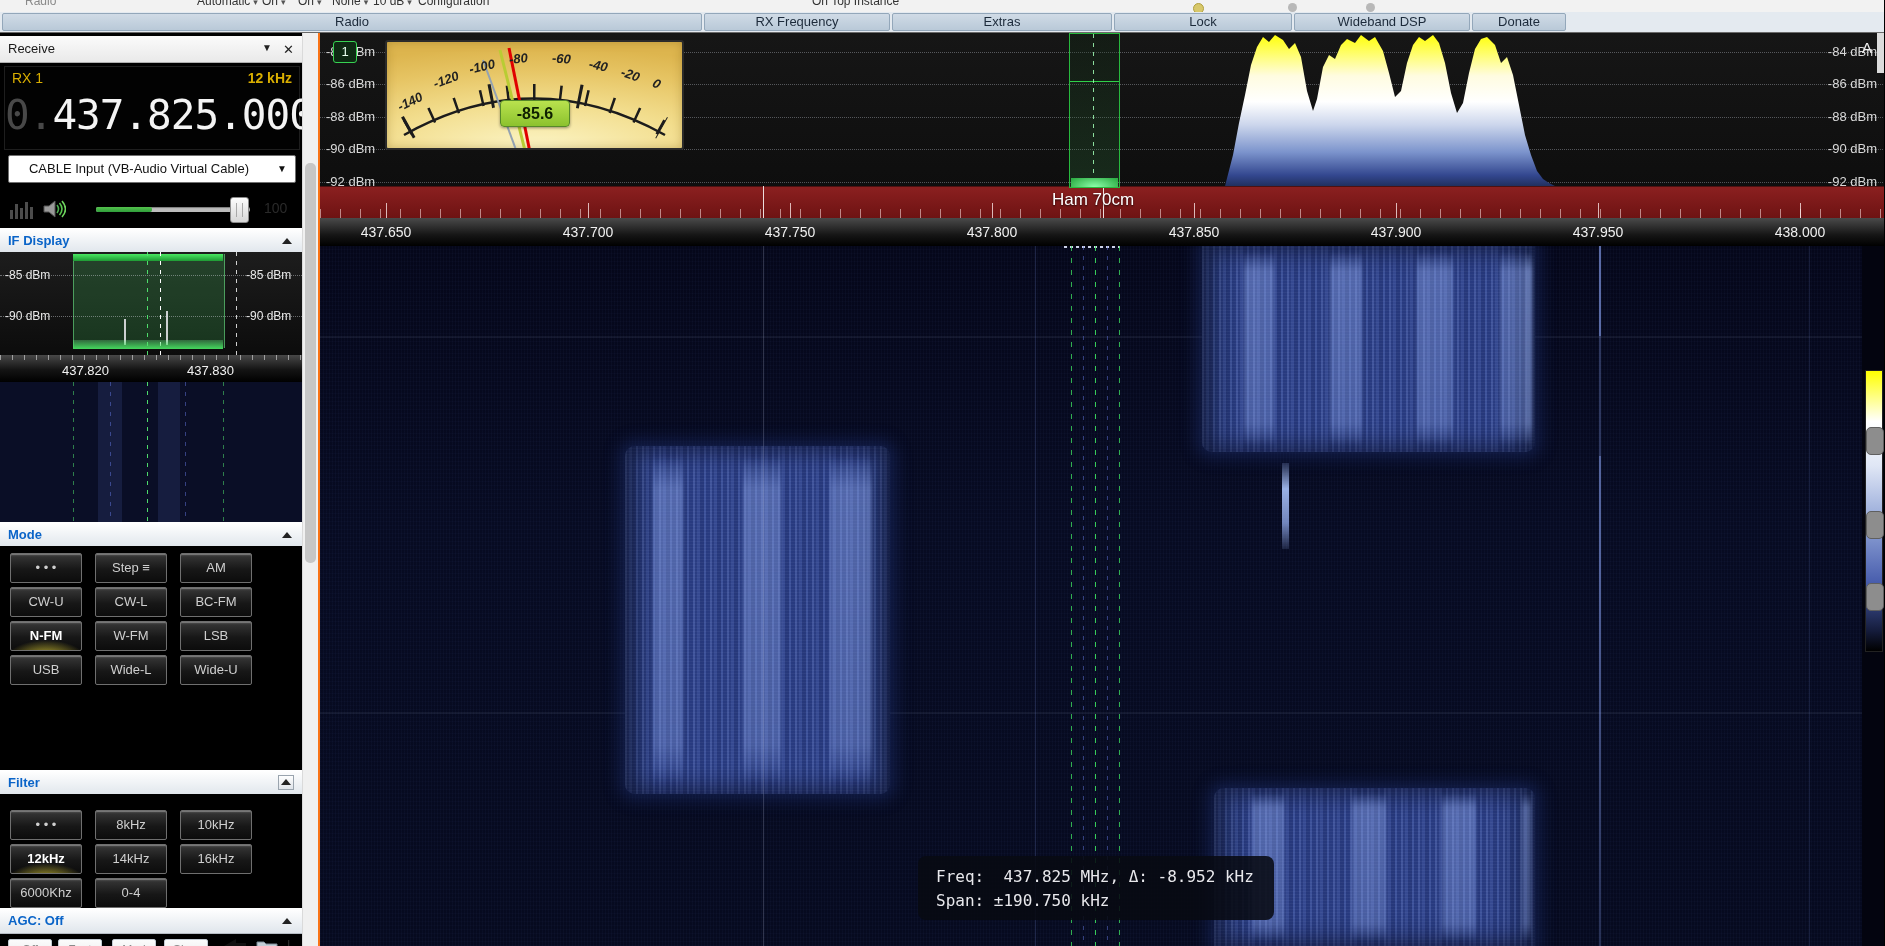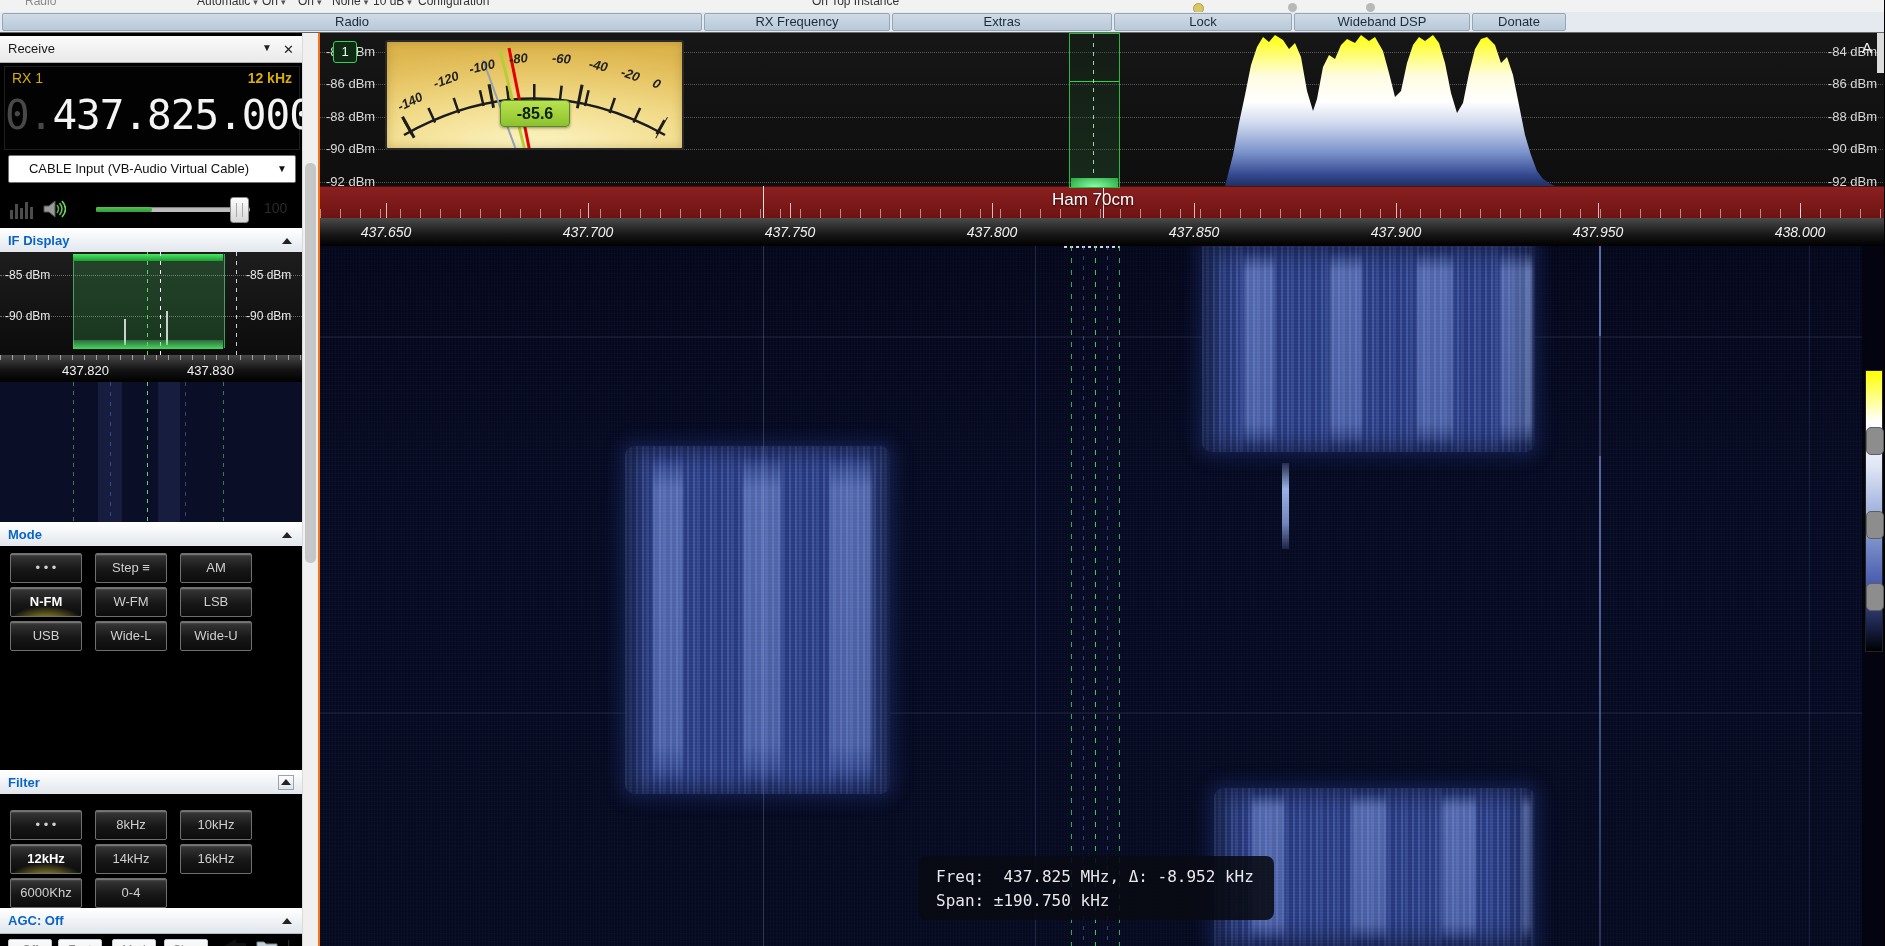--- a/index.html
+++ b/index.html
@@ -110,21 +110,21 @@
       background:linear-gradient(180deg,#8c2020,#6e1313);box-shadow:inset 0 1px 0 rgba(0,0,0,.45);}
   #band-bar .ticks{position:absolute;left:0;right:0;bottom:0;height:9px;
       background:repeating-linear-gradient(90deg,rgba(255,230,230,.55) 0 1px,transparent 1px 20px);}
   #band-bar .ticks2{position:absolute;left:0;right:0;bottom:0;height:15px;
       background:repeating-linear-gradient(90deg,rgba(255,240,240,.75) 0 1px,transparent 1px 202px);background-position:66px 0;}
   #band-label{position:absolute;left:693px;top:157px;width:160px;text-align:center;font-size:17px;color:#fff;
       text-shadow:0 1px 2px rgba(0,0,0,.8);}
   .band-mark{position:absolute;top:153px;width:1px;height:32px;background:rgba(255,255,255,.85);}
 
   #freq-strip{position:absolute;left:0;top:185px;width:1565px;height:28px;
-      background:linear-gradient(180deg,#4a4a4a,#161616 60%,#000);font-style:italic;}
+      background:linear-gradient(180deg,#4a4a4a,#161616 60%,#000);}
   .fql{position:absolute;top:6px;width:80px;text-align:center;font-size:14px;color:#f0f0f0;}
 
   
   #meter{position:absolute;left:65px;top:7px;width:295px;height:106px;border:2px solid #2a2a2a;border-radius:3px;
       background:radial-gradient(120% 95% at 50% 100%,#fcf5c6 0%,#f2dd8d 45%,#e6c463 78%,#ddb54e 100%);
       box-shadow:inset 0 0 10px rgba(120,90,20,.35);overflow:hidden;}
   .mtick-label{position:absolute;font-size:13px;font-style:italic;font-weight:bold;color:#222;}
   #meter-value{position:absolute;left:113px;top:58px;width:68px;height:25px;border:1px solid #55882a;border-radius:4px;
       background:linear-gradient(180deg,#b9e24e,#8cc22e);color:#0e2000;font-size:16px;font-weight:bold;
       text-align:center;line-height:25px;box-shadow:0 1px 3px rgba(0,0,0,.4);}
@@ -288,20 +288,25 @@
       <span class="up-arrow"></span>
     </div>
     <div class="btn-grid" style="top:513px;height:224px;">
       <div style="height:7px;"></div>
       <div class="btn-row clear">
         <div class="dbtn">• • •</div>
         <div class="dbtn">Step ≡</div>
         <div class="dbtn">AM</div>
       </div>
       <div class="btn-row clear">
+        <div class="dbtn">CW-U</div>
+        <div class="dbtn">CW-L</div>
+        <div class="dbtn">BC-FM</div>
+      </div>
+      <div class="btn-row clear">
         <div class="dbtn active">N-FM</div>
         <div class="dbtn">W-FM</div>
         <div class="dbtn">LSB</div>
       </div>
       <div class="btn-row clear">
         <div class="dbtn">USB</div>
         <div class="dbtn">Wide-L</div>
         <div class="dbtn">Wide-U</div>
       </div>
     </div>

